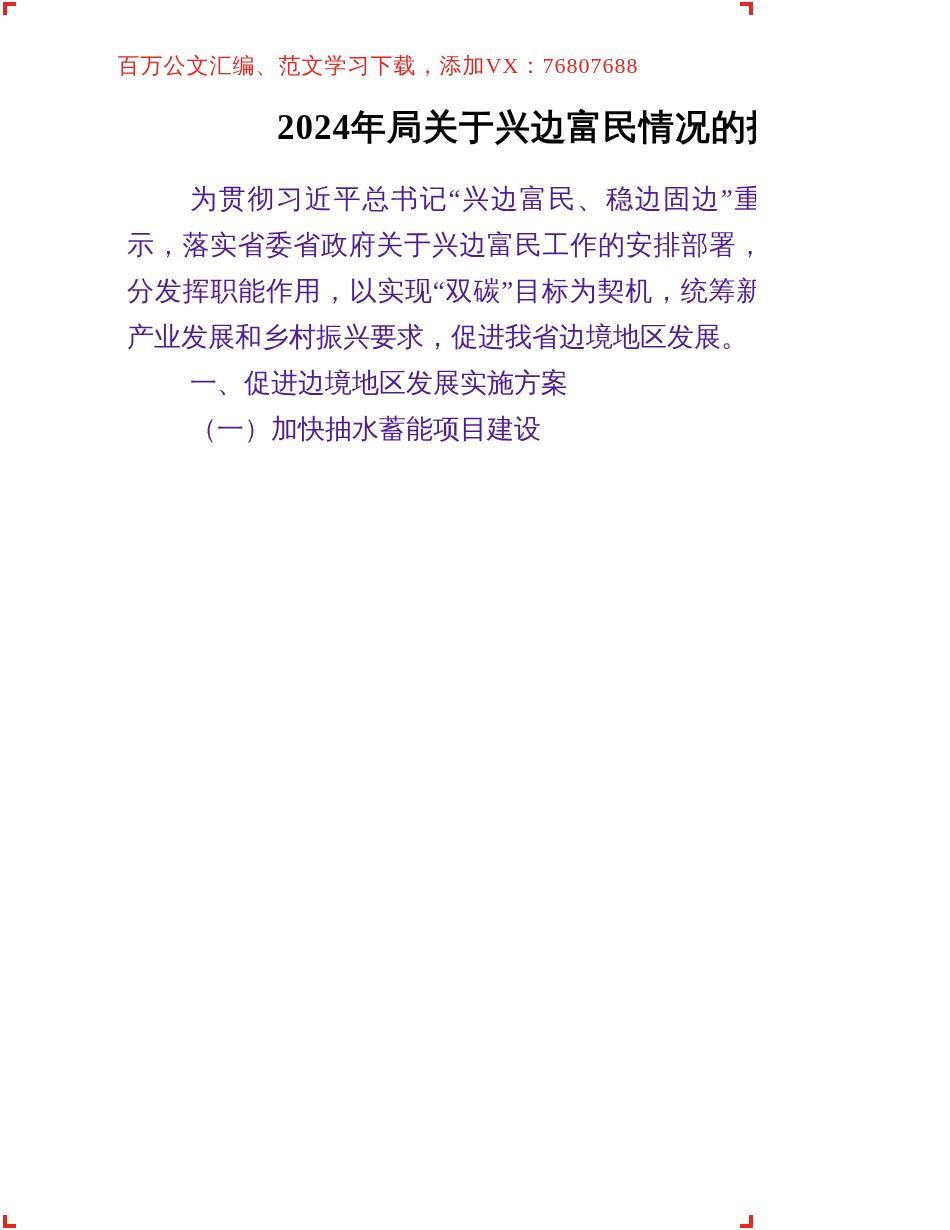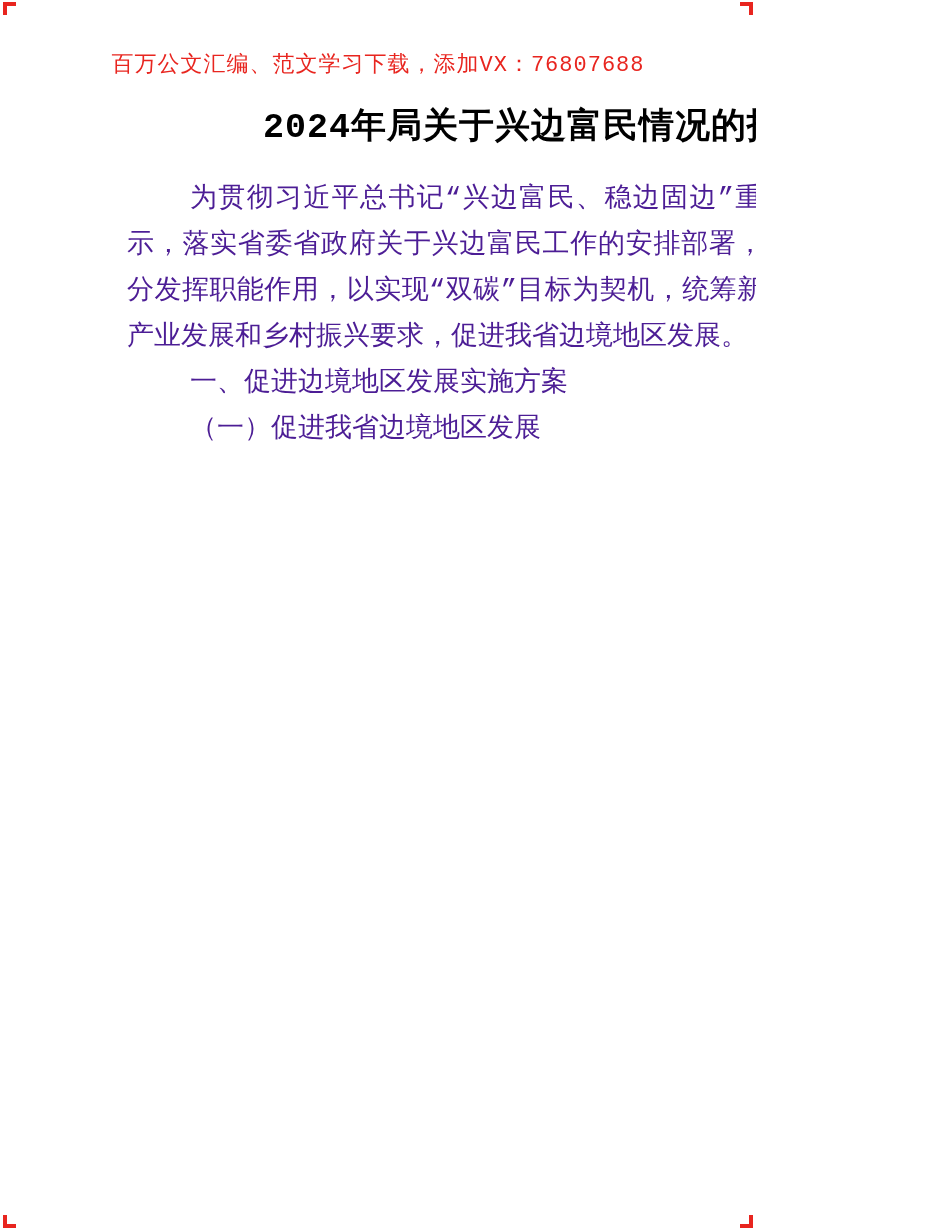--- a/index.html
+++ b/index.html
@@ -7,21 +7,21 @@
     margin: 0;
     padding: 0;
     background: #ffffff;
   }
   .page {
     position: relative;
     width: 756px;
     height: 1230px;
     background: #ffffff;
     overflow: hidden;
-    font-family: Liberation Mono, monospace;
+    font-family: Liberation Serif, serif;
   }
 
   
   .corner-mark {
     position: absolute;
     width: 13px;
     height: 13px;
   }
   .corner-mark::before,
   .corner-mark::after {
@@ -97,17 +97,17 @@
   <span class="corner-mark corner-br" style="color: rgb(232, 37, 31);"></span>
 
   <div class="watermark" style="color: rgb(232, 37, 31);">百万公文汇编、范文学习下载，添加VX：76807688</div>
 
   <div class="doc">
     <h1 class="doc-title">2024年局关于兴边富民情况的报告</h1>
 
     <div class="doc-body" id="doc-body">
         <p class="body">为贯彻习近平总书记“兴边富民、稳边固边”重要指示，落实省委省政府关于兴边富民工作的安排部署，局充分发挥职能作用，以实现“双碳”目标为契机，统筹新能源产业发展和乡村振兴要求，促进我省边境地区发展。</p>
         <p class="heading">一、促进边境地区发展实施方案</p>
-        <p class="heading">（一）促进我省边境地区发展</p>
+        <p class="heading">（一）加快抽水蓄能项目建设</p>
       </div>
   </div>
 
 </div>
 
 </body></html>

